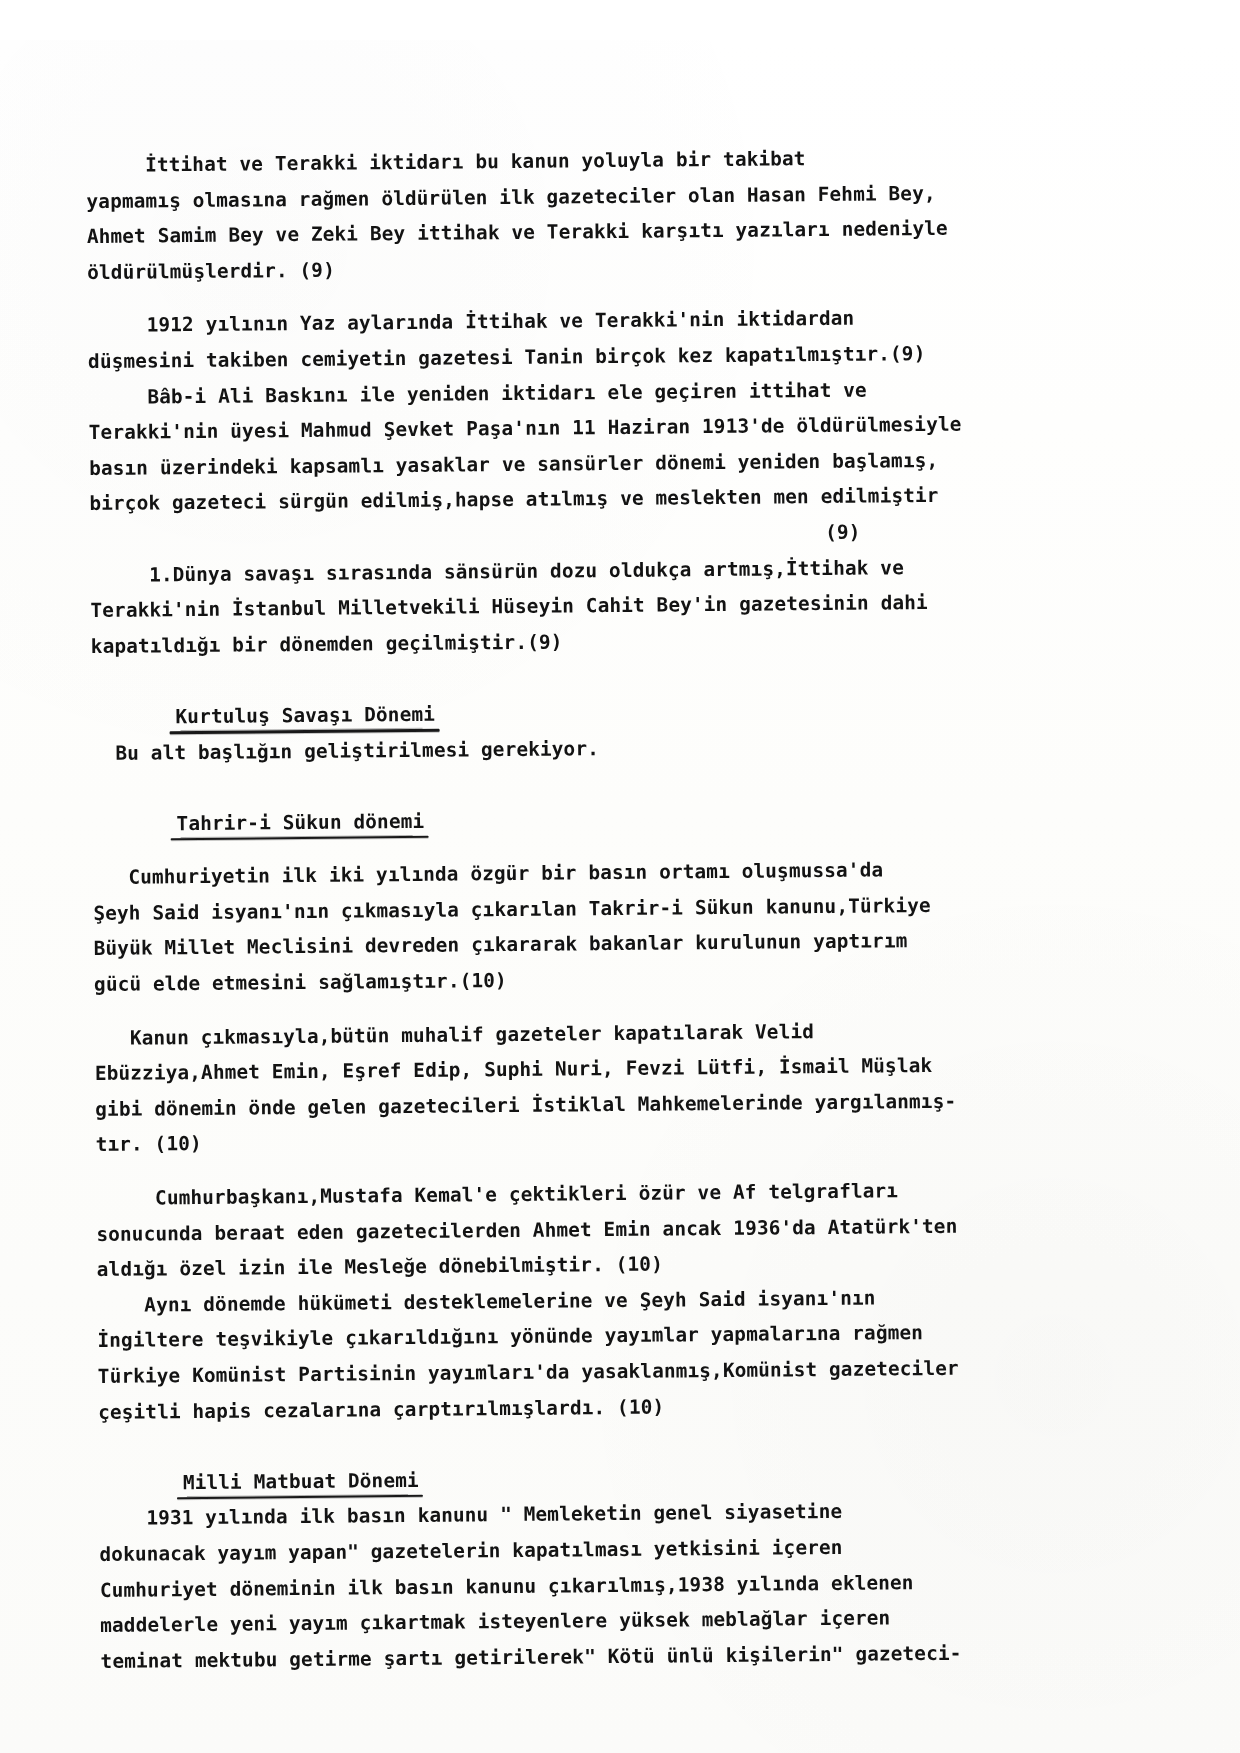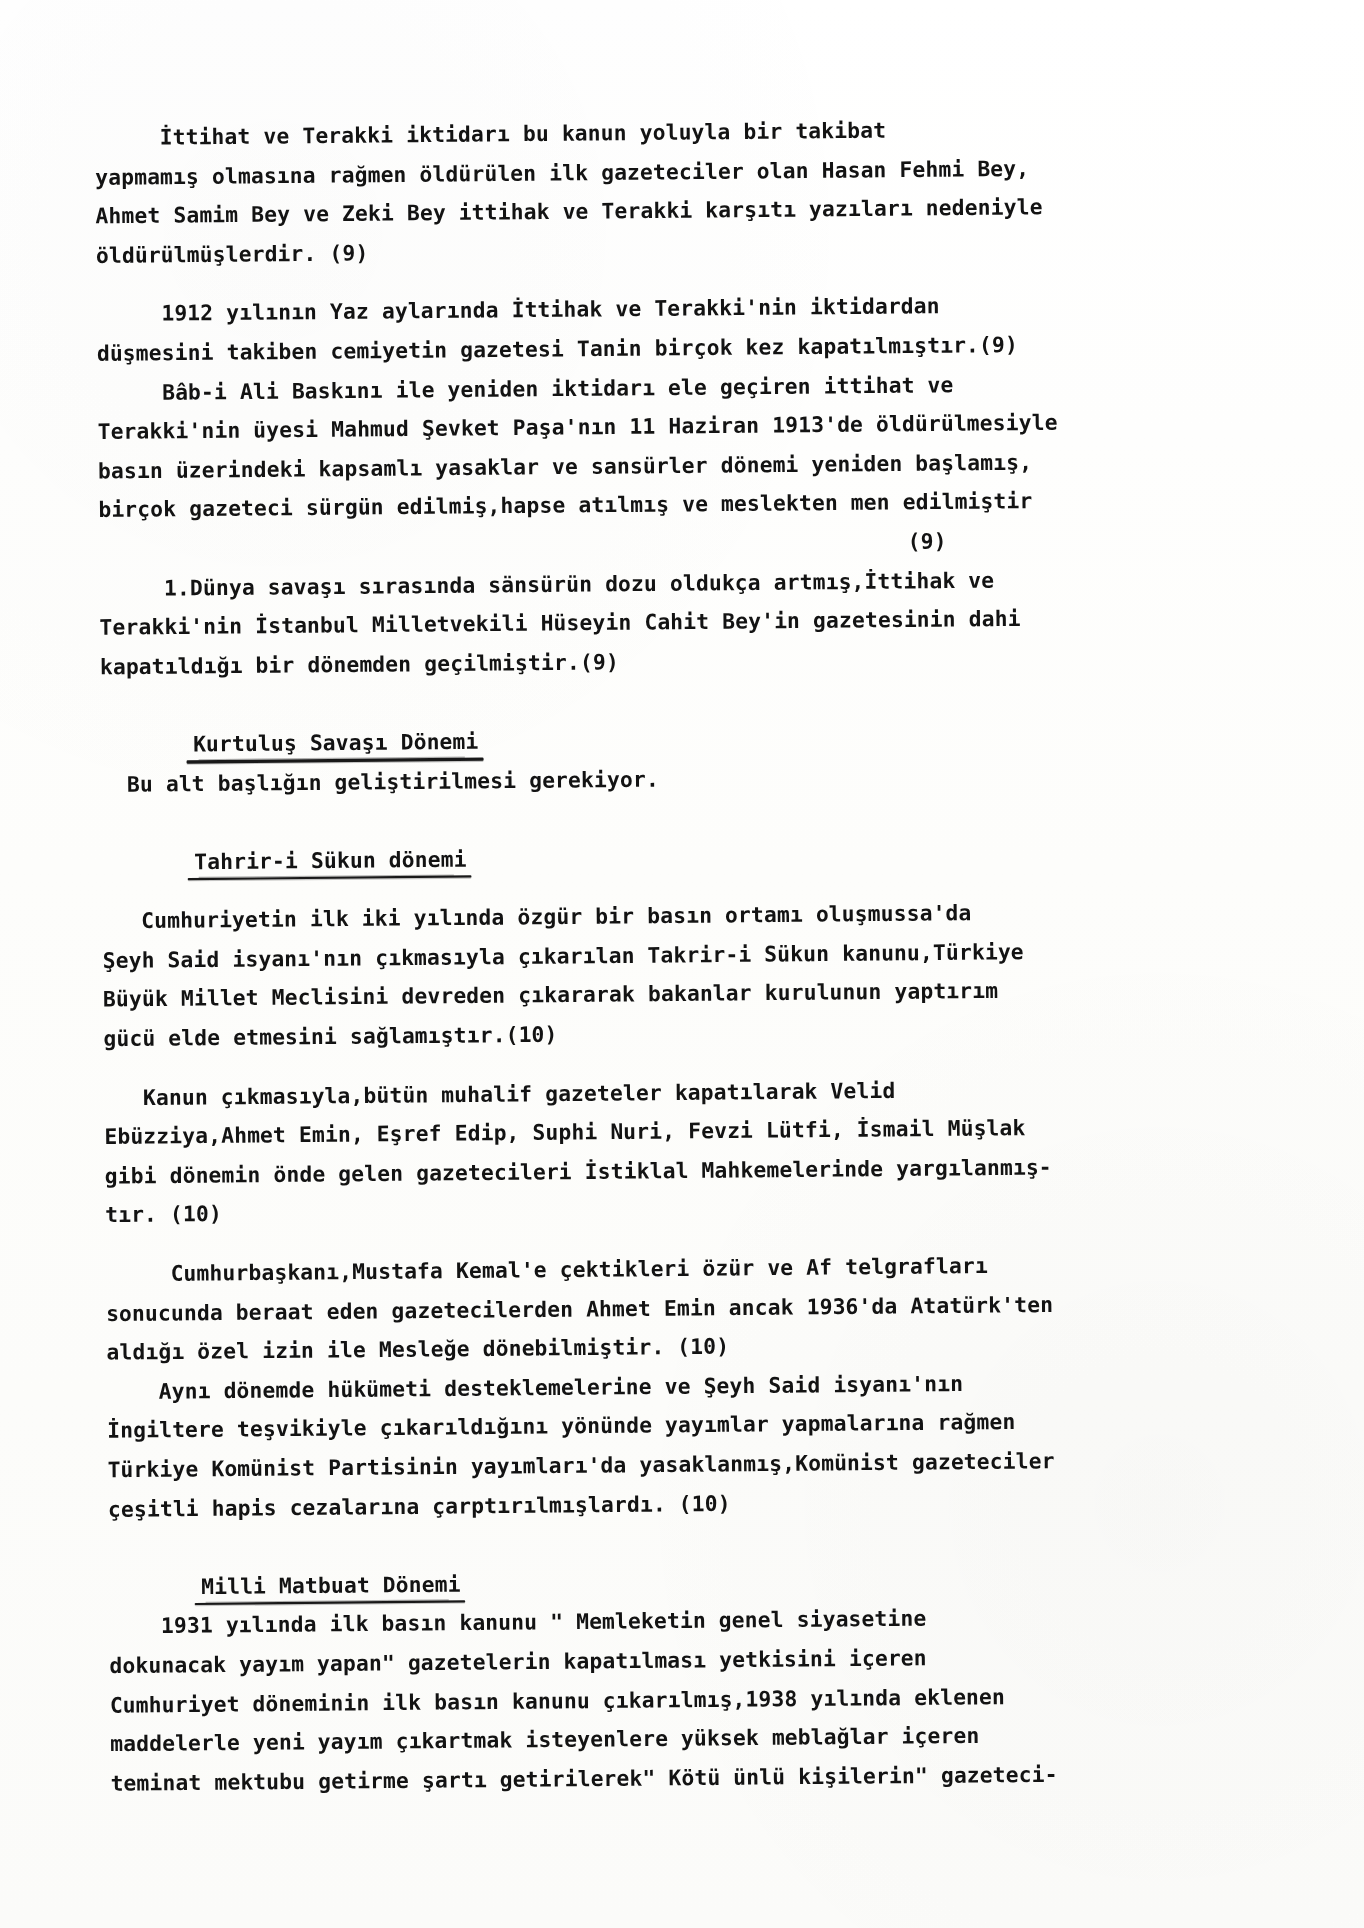--- a/index.html
+++ b/index.html
@@ -14,20 +14,21 @@
     position: relative;
     font-family: "DejaVu Sans Mono", "Liberation Mono", monospace;
   }
 
   
   #page {
     position: absolute;
     inset: 0;
     background: #fdfdfc;
     overflow: hidden;
+    margin-top: 40px;
   }
 
   
   #paper-grain {
     position: absolute;
     inset: 0;
     background:
       radial-gradient(ellipse 70% 50% at 20% 12%, rgba(0,0,0,0.012), rgba(0,0,0,0) 70%),
       radial-gradient(ellipse 60% 45% at 85% 78%, rgba(0,0,0,0.014), rgba(0,0,0,0) 70%),
       linear-gradient(180deg, #ffffff 0%, #fdfdfb 45%, #fbfbf9 100%);

